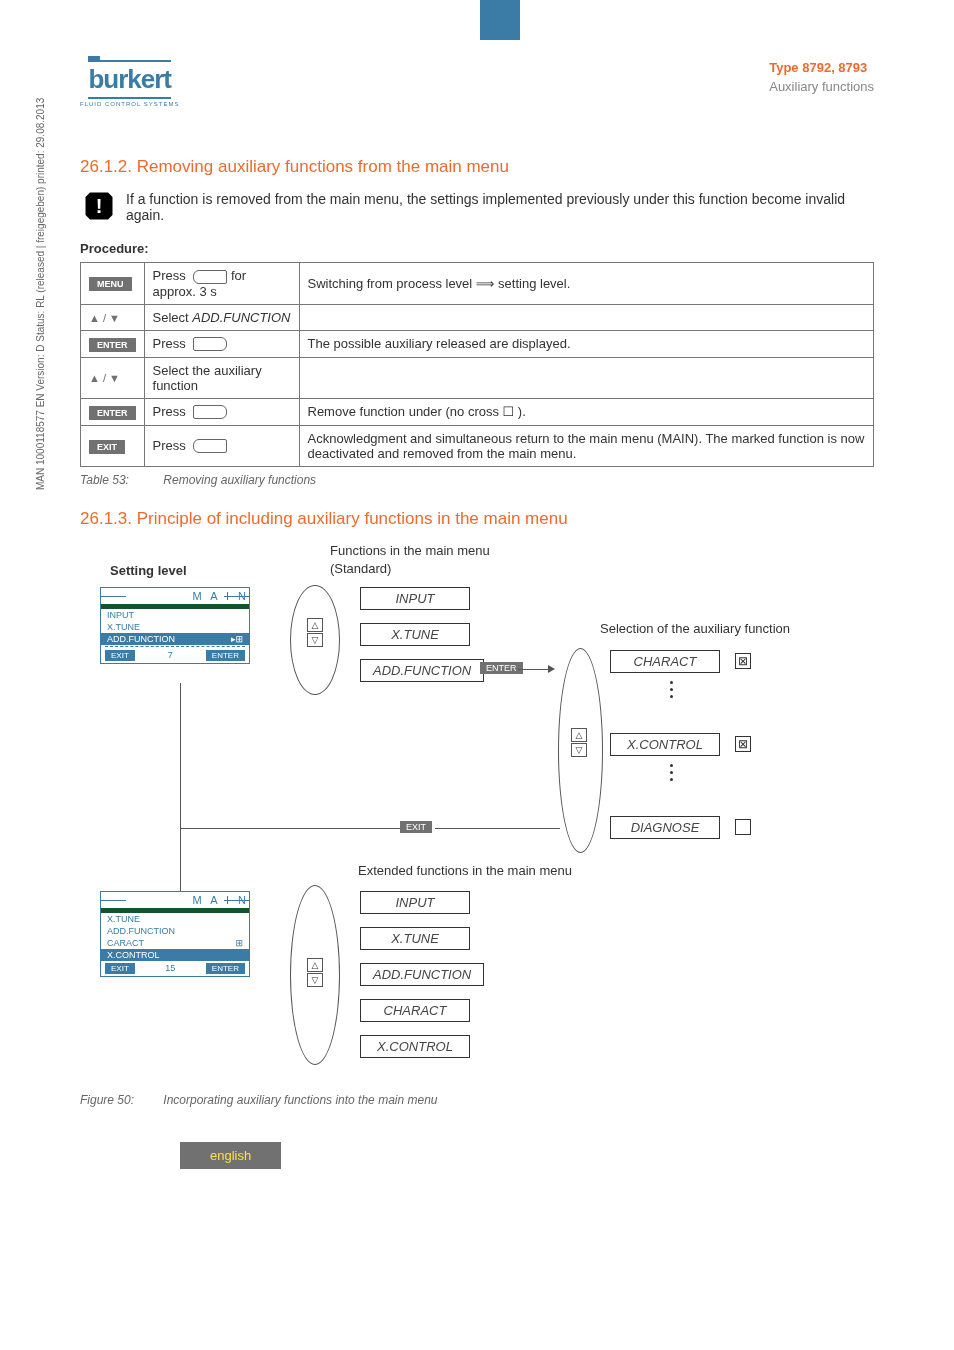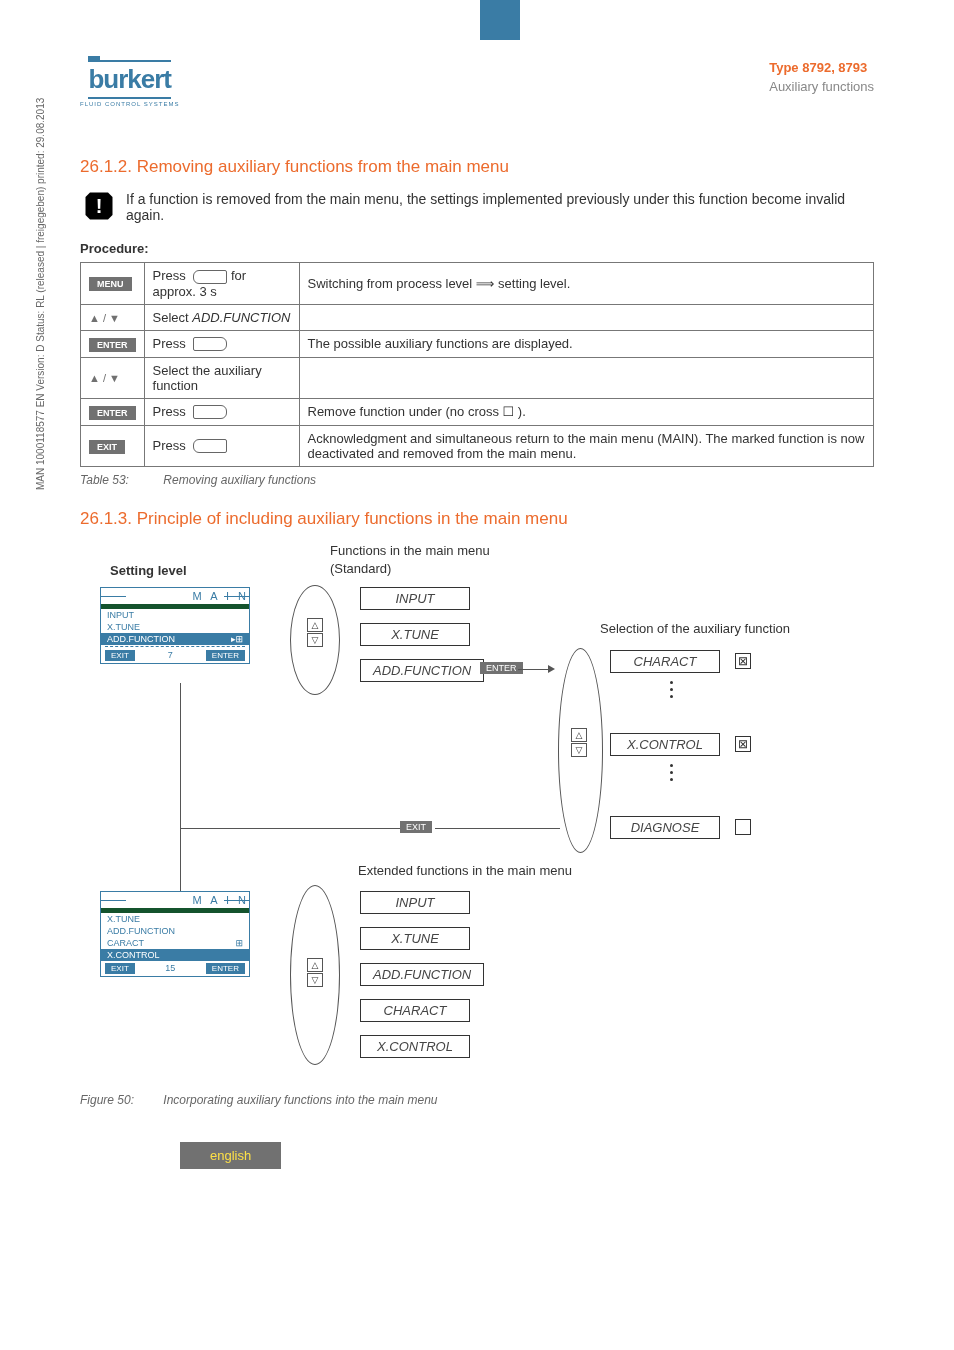--- a/index.html
+++ b/index.html
@@ -91,21 +91,21 @@
       <td>Switching from process level ⟹ setting level.</td>
     </tr>
     <tr>
       <td><span class="arrow-tri">▲ / ▼</span></td>
       <td><span>Select </span><i>ADD.FUNCTION</i></td>
       <td></td>
     </tr>
     <tr>
       <td><span class="key-label">ENTER</span></td>
       <td><span>Press </span><span class="mini-btn left-curve"></span></td>
-      <td>The possible auxiliary functions are displayed.</td>
+      <td>The possible auxiliary released are displayed.</td>
     </tr>
     <tr>
       <td><span class="arrow-tri">▲ / ▼</span></td>
       <td>Select the auxiliary function</td>
       <td></td>
     </tr>
     <tr>
       <td><span class="key-label">ENTER</span></td>
       <td><span>Press </span><span class="mini-btn left-curve"></span></td>
       <td>Remove function under (no cross ☐ ).</td>

